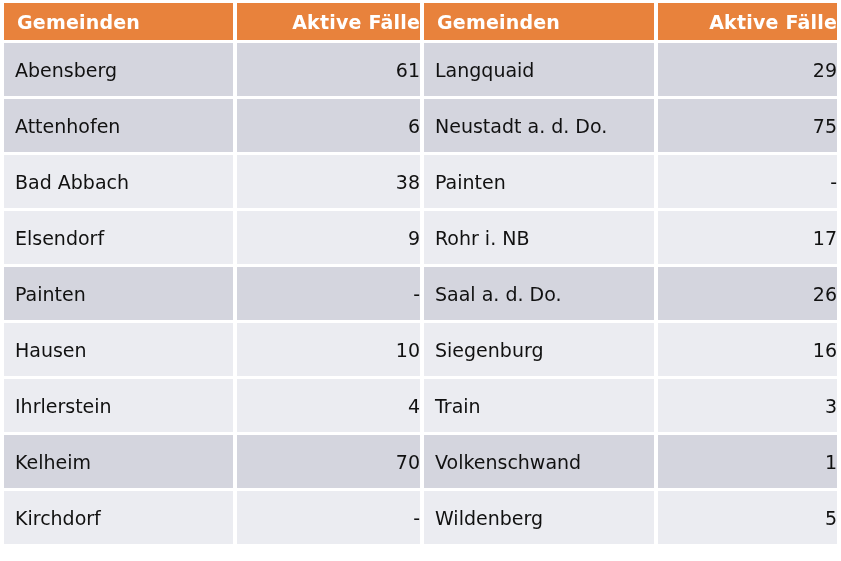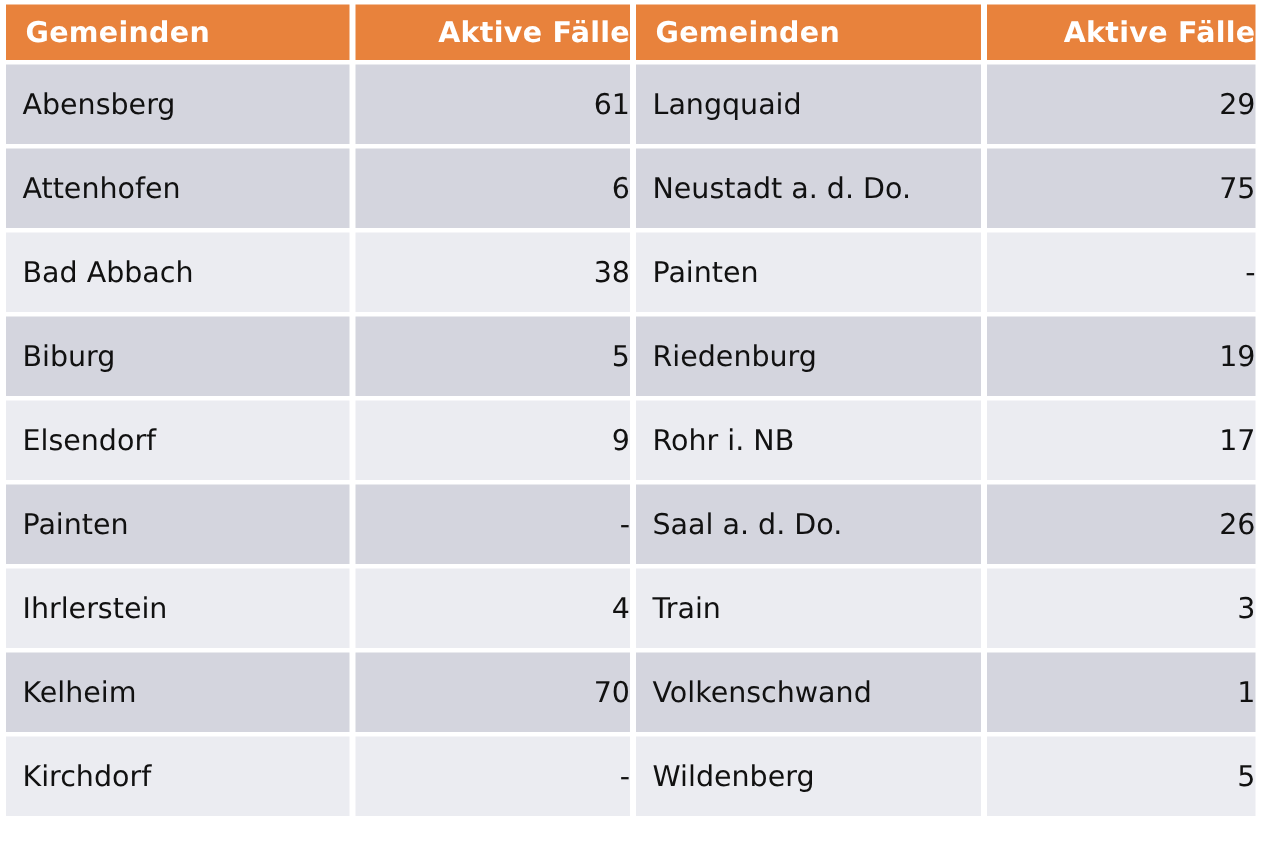--- a/index.html
+++ b/index.html
@@ -90,41 +90,41 @@
     <td class="val">75</td>
   </tr>
 
   <tr class="even">
     <td class="name">Bad Abbach</td>
     <td class="val">38</td>
     <td class="name">Painten</td>
     <td class="val">-</td>
   </tr>
 
-  <tr class="odd">
-    <td class="name">Biburg</td>
-    <td class="val">5</td>
-    <td class="name">Riedenburg</td>
-    <td class="val">19</td>
-  </tr>
 
   <tr class="even">
     <td class="name">Elsendorf</td>
     <td class="val">9</td>
     <td class="name">Rohr i. NB</td>
     <td class="val">17</td>
   </tr>
 
   <tr class="odd">
     <td class="name">Painten</td>
     <td class="val">-</td>
     <td class="name">Saal a. d. Do.</td>
     <td class="val">26</td>
   </tr>
 
+  <tr class="even">
+    <td class="name">Hausen</td>
+    <td class="val">10</td>
+    <td class="name">Siegenburg</td>
+    <td class="val">16</td>
+  </tr>
 
 
   <tr class="even">
     <td class="name">Ihrlerstein</td>
     <td class="val">4</td>
     <td class="name">Train</td>
     <td class="val">3</td>
   </tr>
 
   <tr class="odd">

